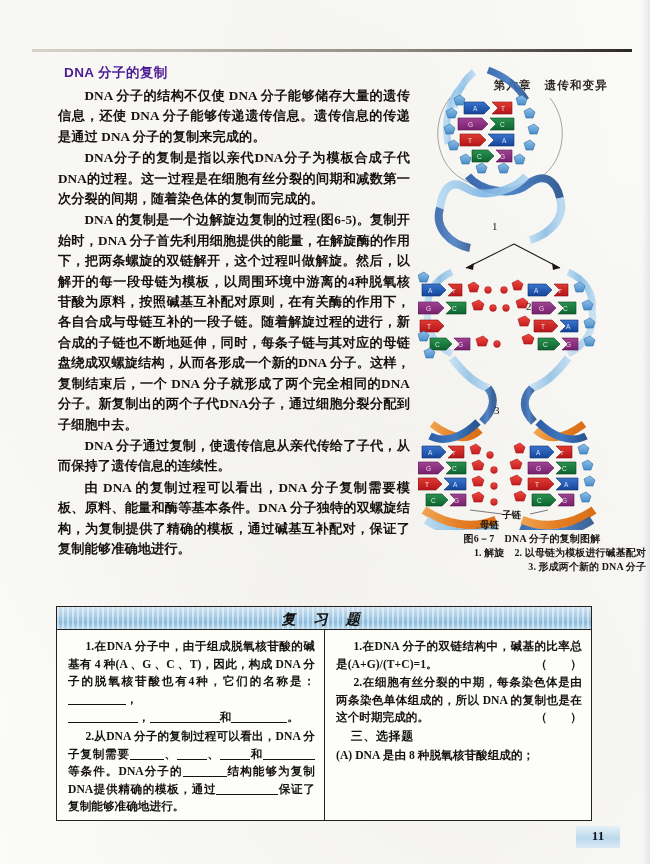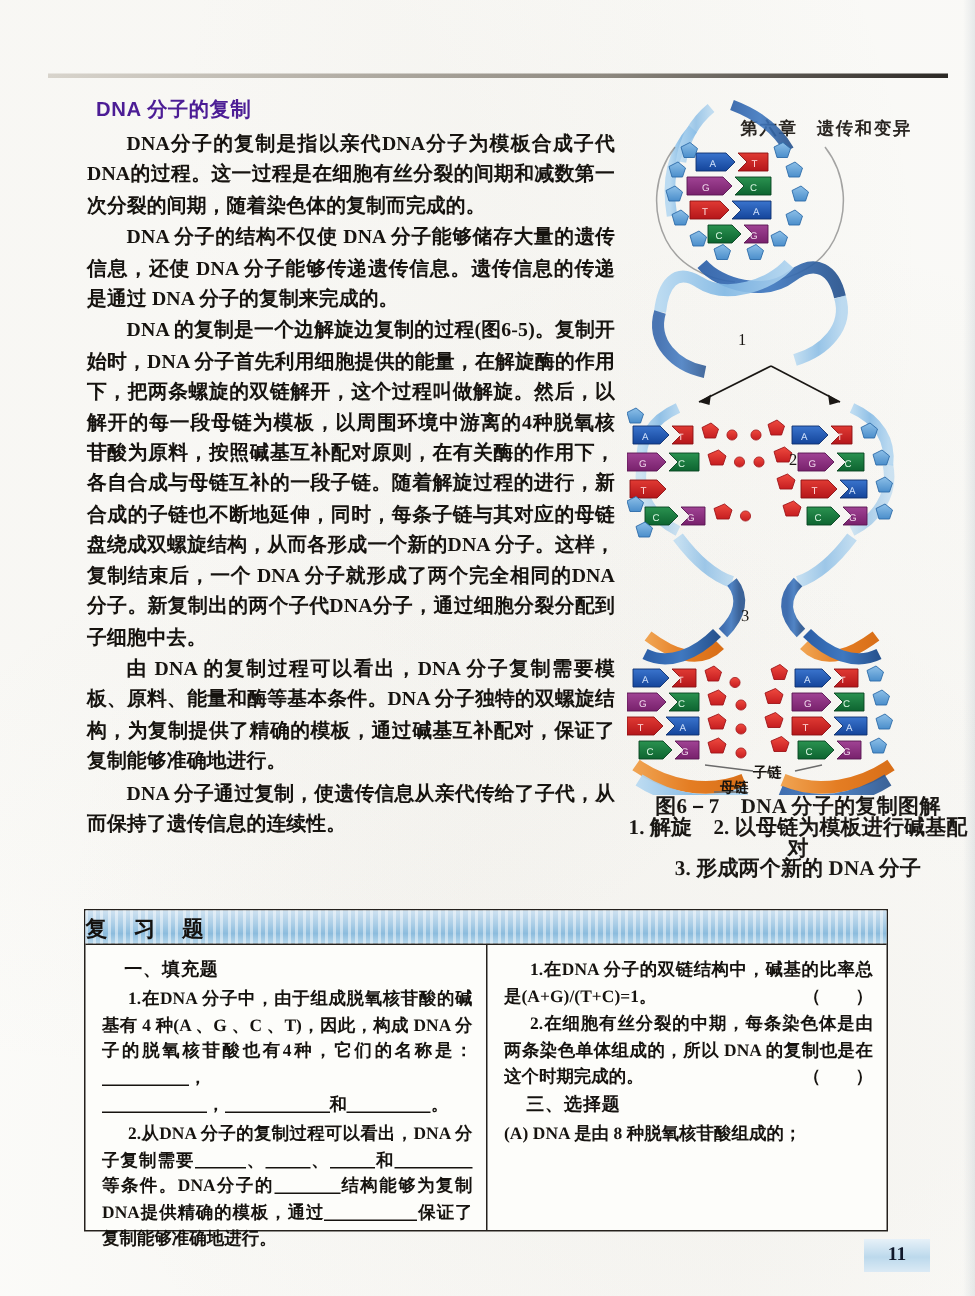--- a/index.html
+++ b/index.html
@@ -49,46 +49,46 @@
     margin:0 0 1px 0;text-indent:2em;
     font-weight:bold;color:#16130f;
     letter-spacing:.1px;
   }
 
   
   .figure{position:absolute;left:418px;top:58px;width:228px;height:530px;}
   .fig-art{position:absolute;left:0;top:0;width:228px;height:472px;}
   .fig-caption{
     position:absolute;left:0;top:474px;width:228px;
-    font-size:14px;line-height:13.4px;color:#1a1714;font-weight:bold;
+    font-size:10px;line-height:13.4px;color:#1a1714;font-weight:bold;
   }
   .fig-caption .cap-title{display:block;text-align:center;margin-bottom:1px;letter-spacing:.2px;}
-  .fig-caption .cap-sub{display:block;text-align:center;letter-spacing:.1px;}
+  .fig-caption .cap-sub{display:block;text-align:right;letter-spacing:.1px;}
 
   
   .review{
     position:absolute;left:56px;top:606px;width:536px;height:215px;
     border:1.6px solid #25211d;background:#fdfdfa;
     box-sizing:border-box;
   }
   .review-banner{
     position:absolute;left:0;top:0;width:100%;height:23px;
     background:linear-gradient(to bottom,#cfe2f1 0%,#a9cde6 42%,#8cbcdd 70%,#b8d8ec 100%);
     border-bottom:1.5px solid #25211d;
     box-sizing:border-box;
   }
   .review-banner::after{
     content:"";position:absolute;inset:0;
     background:repeating-linear-gradient(to right,rgba(255,255,255,.45) 0 2px,rgba(255,255,255,0) 2px 5px);
     pointer-events:none;
   }
   .review-title{
-    position:absolute;left:0;right:0;top:3px;
+    position:absolute;left:0;right:0;top:3px;text-align:center;
     font-size:14.5px;font-weight:bold;letter-spacing:7px;
-    color:#14110e;z-index:2;
+    color:#14110e;z-index:2;font-style:italic;
   }
   .review-body{
     position:absolute;left:0;top:23px;right:0;bottom:0;display:flex;
   }
   .rcol{padding:8px 9px 0 9px;box-sizing:border-box;}
   .rcol-left{width:268px;}
   .rcol-right{width:268px;border-left:1.4px solid #25211d;}
   .q-head{
     font-size:12px;font-weight:bold;margin:0 0 2px 0;
     text-indent:1.4em;letter-spacing:.6px;color:#14110e;
@@ -127,25 +127,25 @@
 
 <div class="page">
 
   <div class="header">
     <div class="header-title">第六章　遗传和变异</div>
     <div class="header-rule"></div>
   </div>
 
   <div class="col-text">
     <h2 class="sec-head">DNA 分子的复制</h2>
+    <p class="para">DNA 分子的结构不仅使 DNA 分子能够储存大量的遗传信息，还使 DNA 分子能够传递遗传信息。遗传信息的传递是通过 DNA 分子的复制来完成的。</p>
     <p class="para">DNA分子的复制是指以亲代DNA分子为模板合成子代DNA的过程。这一过程是在细胞有丝分裂的间期和减数第一次分裂的间期，随着染色体的复制而完成的。</p>
-    <p class="para">DNA 分子的结构不仅使 DNA 分子能够储存大量的遗传信息，还使 DNA 分子能够传递遗传信息。遗传信息的传递是通过 DNA 分子的复制来完成的。</p>
     <p class="para">DNA 的复制是一个边解旋边复制的过程(图6-5)。复制开始时，DNA 分子首先利用细胞提供的能量，在解旋酶的作用下，把两条螺旋的双链解开，这个过程叫做解旋。然后，以解开的每一段母链为模板，以周围环境中游离的4种脱氧核苷酸为原料，按照碱基互补配对原则，在有关酶的作用下，各自合成与母链互补的一段子链。随着解旋过程的进行，新合成的子链也不断地延伸，同时，每条子链与其对应的母链盘绕成双螺旋结构，从而各形成一个新的DNA 分子。这样，复制结束后，一个 DNA 分子就形成了两个完全相同的DNA分子。新复制出的两个子代DNA分子，通过细胞分裂分配到子细胞中去。</p>
+    <p class="para">DNA 分子通过复制，使遗传信息从亲代传给了子代，从而保持了遗传信息的连续性。</p>
     <p class="para">由 DNA 的复制过程可以看出，DNA 分子复制需要模板、原料、能量和酶等基本条件。DNA 分子独特的双螺旋结构，为复制提供了精确的模板，通过碱基互补配对，保证了复制能够准确地进行。</p>
-    <p class="para">DNA 分子通过复制，使遗传信息从亲代传给了子代，从而保持了遗传信息的连续性。</p>
   </div>
 
   <div class="figure">
     <svg class="fig-art" viewBox="0 0 228 472">
       <defs>
         <linearGradient id="ribLight" x1="0" y1="0" x2="1" y2="0">
           <stop offset="0%" stop-color="#b5d8f1"></stop>
             <stop offset="50%" stop-color="#7fb7e4"></stop>
             <stop offset="100%" stop-color="#aed3ef"></stop>
         </linearGradient>
@@ -426,21 +426,20 @@
     </div>
   </div>
 
   <div class="review">
     <div class="review-banner"></div>
     <div class="review-title">复 习 题</div>
 
     <div class="review-body">
 
       <div class="rcol rcol-left">
-        <p class="q-head">一、填充题</p>
         <p class="q-item"><span>1.在DNA 分子中，由于组成脱氧核苷酸的碱基有 4 种(A 、G 、C 、T)，因此，构成 DNA 分子的脱氧核苷酸也有4种，它们的名称是：</span><span class="blank" style="width:58px"></span><span>，</span></p>
         <p class="q-item no-indent"><span class="blank" style="width:70px"></span><span>，</span><span class="blank" style="width:70px"></span><span>和</span><span class="blank" style="width:56px"></span><span>。</span></p>
         <p class="q-item"><span>2.从DNA 分子的复制过程可以看出，DNA 分子复制需要</span><span class="blank" style="width:34px"></span><span>、</span><span class="blank" style="width:30px"></span><span>、</span><span class="blank" style="width:30px"></span><span>和</span><span class="blank" style="width:52px"></span><span>等条件。DNA分子的</span><span class="blank" style="width:44px"></span><span>结构能够为复制DNA提供精确的模板，通过</span><span class="blank" style="width:62px"></span><span>保证了复制能够准确地进行。</span></p>
       </div>
 
       <div class="rcol rcol-right">
         <p class="q-item"><span>1.在DNA 分子的双链结构中，碱基的比率总是(A+G)/(T+C)=1。</span><span style="float:right">（　　）</span></p>
         <p class="q-item"><span>2.在细胞有丝分裂的中期，每条染色体是由两条染色单体组成的，所以 DNA 的复制也是在这个时期完成的。</span><span style="float:right">（　　）</span></p>
         <p class="q-head">三、选择题</p>
         <p class="q-item no-indent">(A) DNA 是由 8 种脱氧核苷酸组成的；</p>

